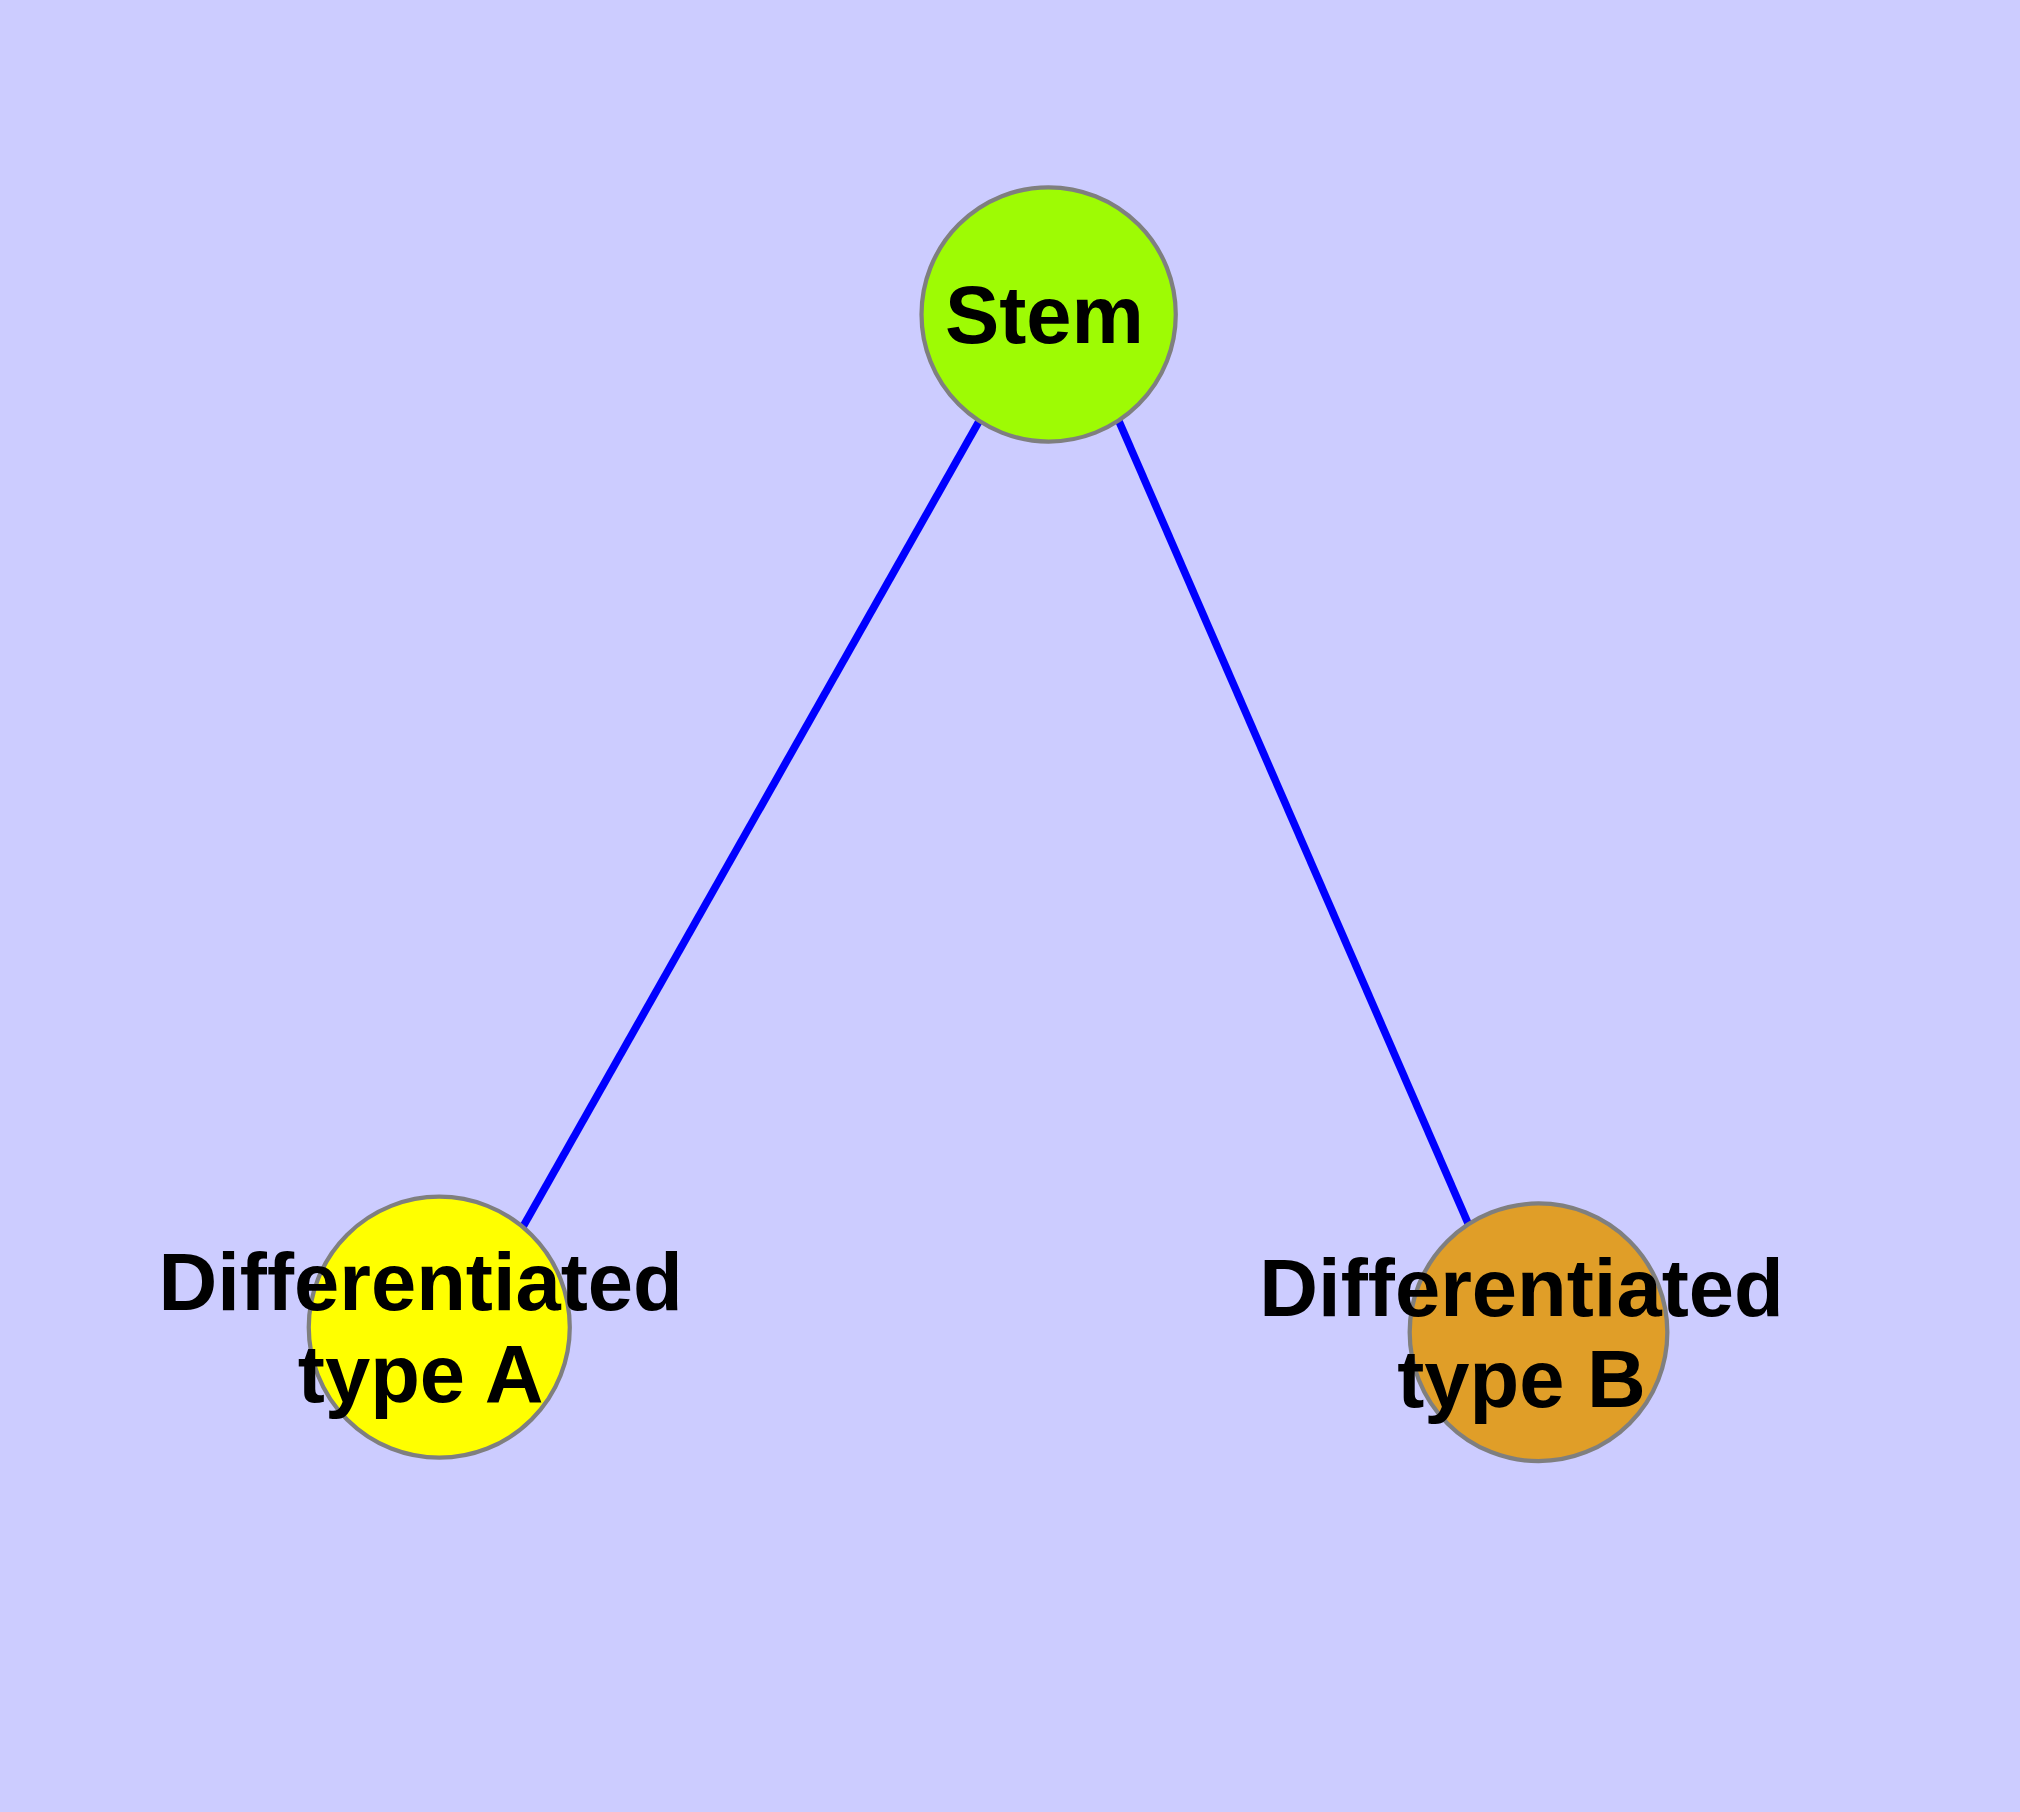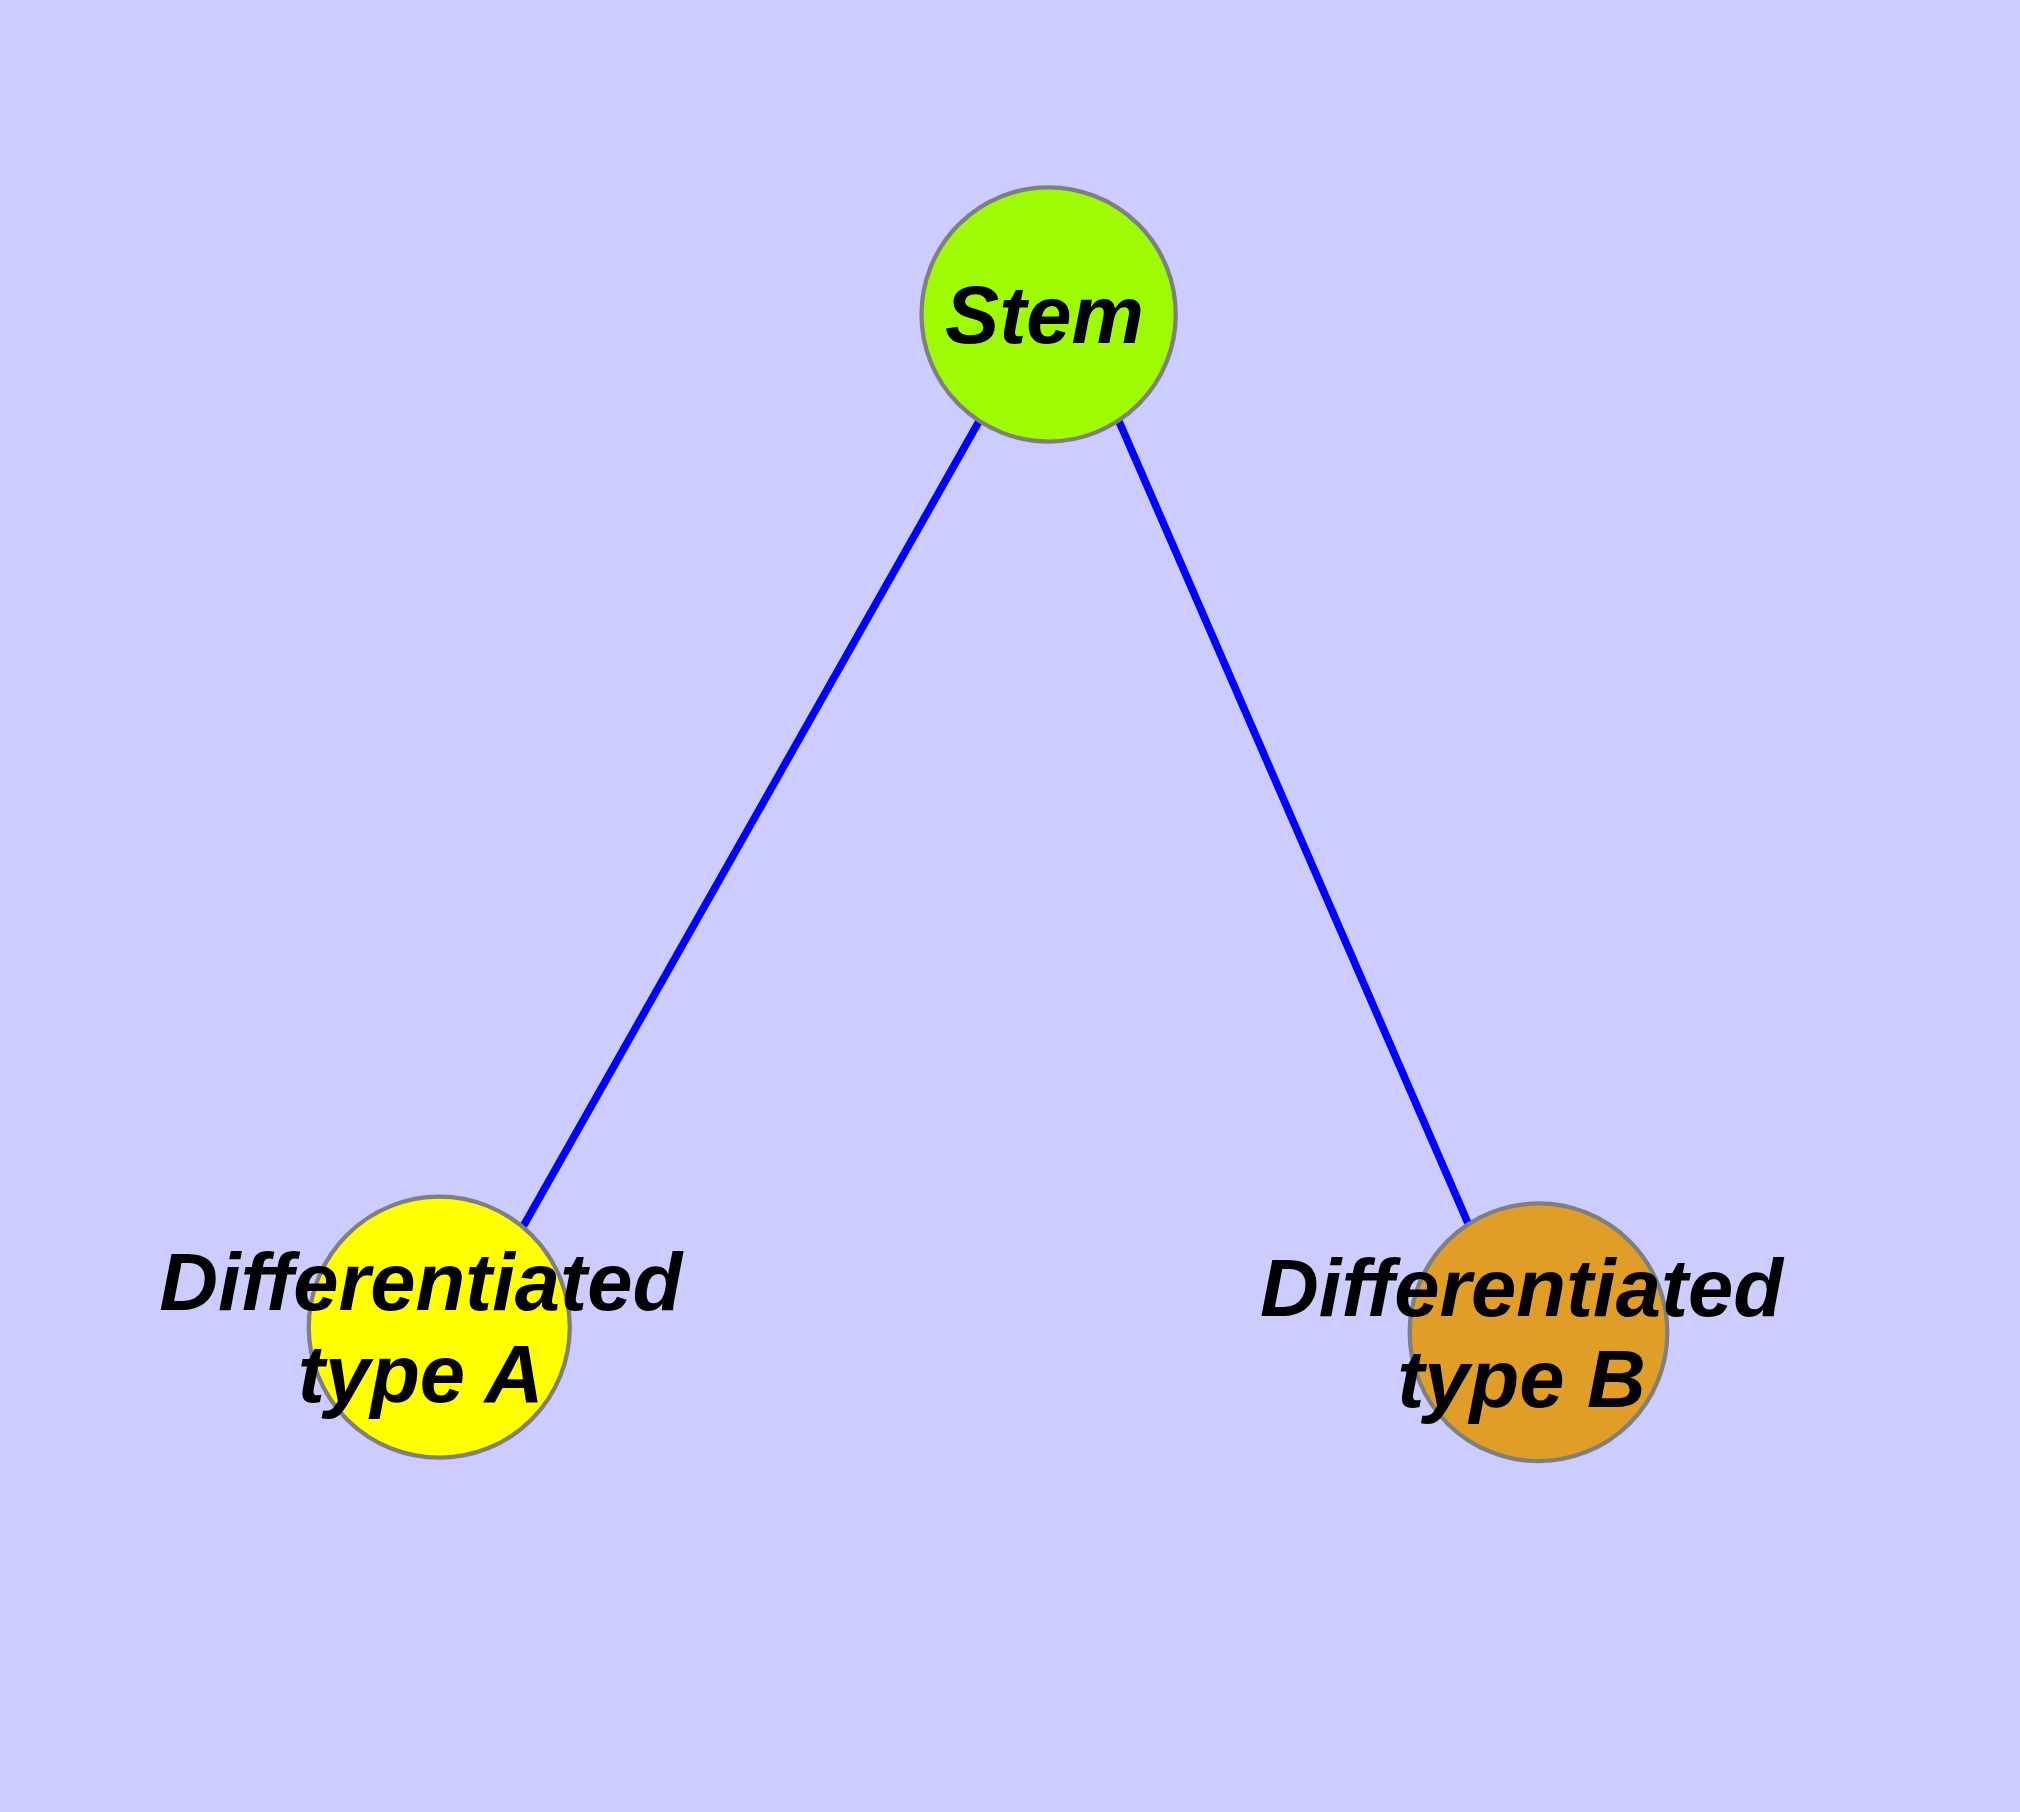--- a/index.html
+++ b/index.html
@@ -8,21 +8,20 @@
     padding: 0;
     background: #ccccff;
   }
   #stage {
     position: relative;
     width: 2021px;
     height: 1812px;
     background: #ccccff;
     overflow: hidden;
     font-family: "Liberation Sans", "DejaVu Sans", sans-serif;
-    font-style: italic;
   }
   #graph-svg {
     position: absolute;
     left: 0;
     top: 0;
     width: 2021px;
     height: 1812px;
     display: block;
   }
   .node-label {

